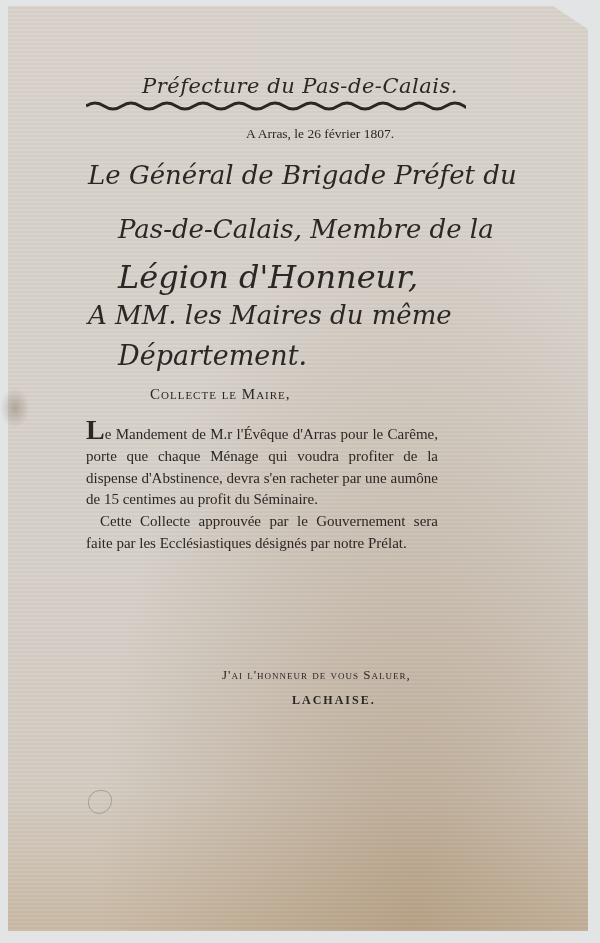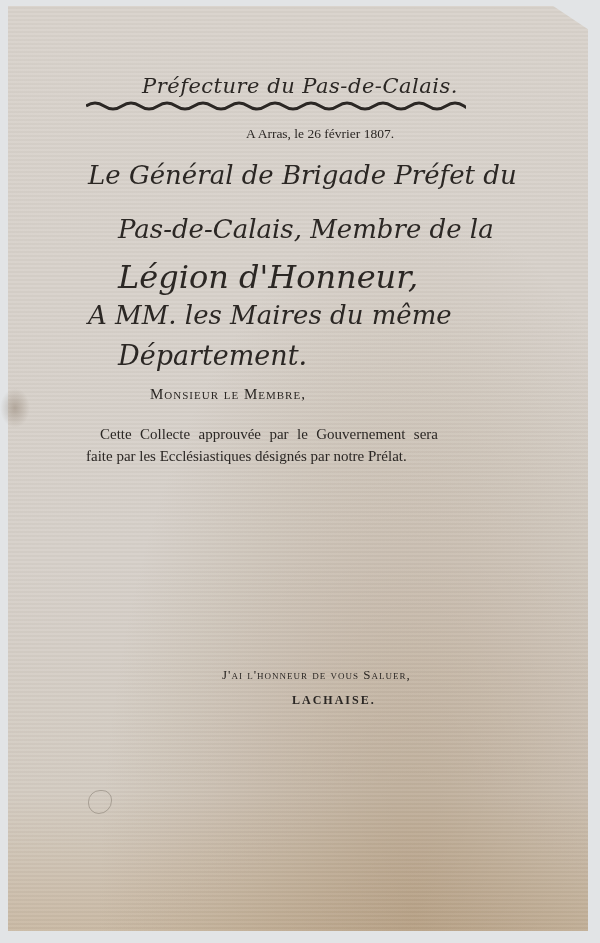--- a/index.html
+++ b/index.html
@@ -82,20 +82,21 @@
 </svg>
 
 <div class="dateline">A Arras, le 26 février 1807.</div>
 
 <div class="header-line h1 script">Le Général de Brigade Préfet du</div>
 <div class="header-line h2 script">Pas-de-Calais, Membre de la</div>
 <div class="header-line h3 script">Légion d'Honneur,</div>
 <div class="header-line h4 script">A MM. les Maires du même</div>
 <div class="header-line h5 script">Département.</div>
 
-<div class="salutation">Monsieur le Membre,</div>
+<div class="salutation">Collecte le Maire,</div>
 
 <div class="body-text">
+  <p><span class="dropcap">L</span><span>e Mandement de M.r l'Évêque d'Arras pour le Carême, porte que chaque Ménage qui voudra profiter de la dispense d'Abstinence, devra s'en racheter par une aumône de 15 centimes au profit du Séminaire.</span></p>
   <p class="indent">Cette Collecte approuvée par le Gouvernement sera faite par les Ecclésiastiques désignés par notre Prélat.</p>
 </div>
 
 <div class="closing">J'ai l'honneur de vous Saluer,</div>
 <div class="signature">LACHAISE.</div>
 
 </body></html>

